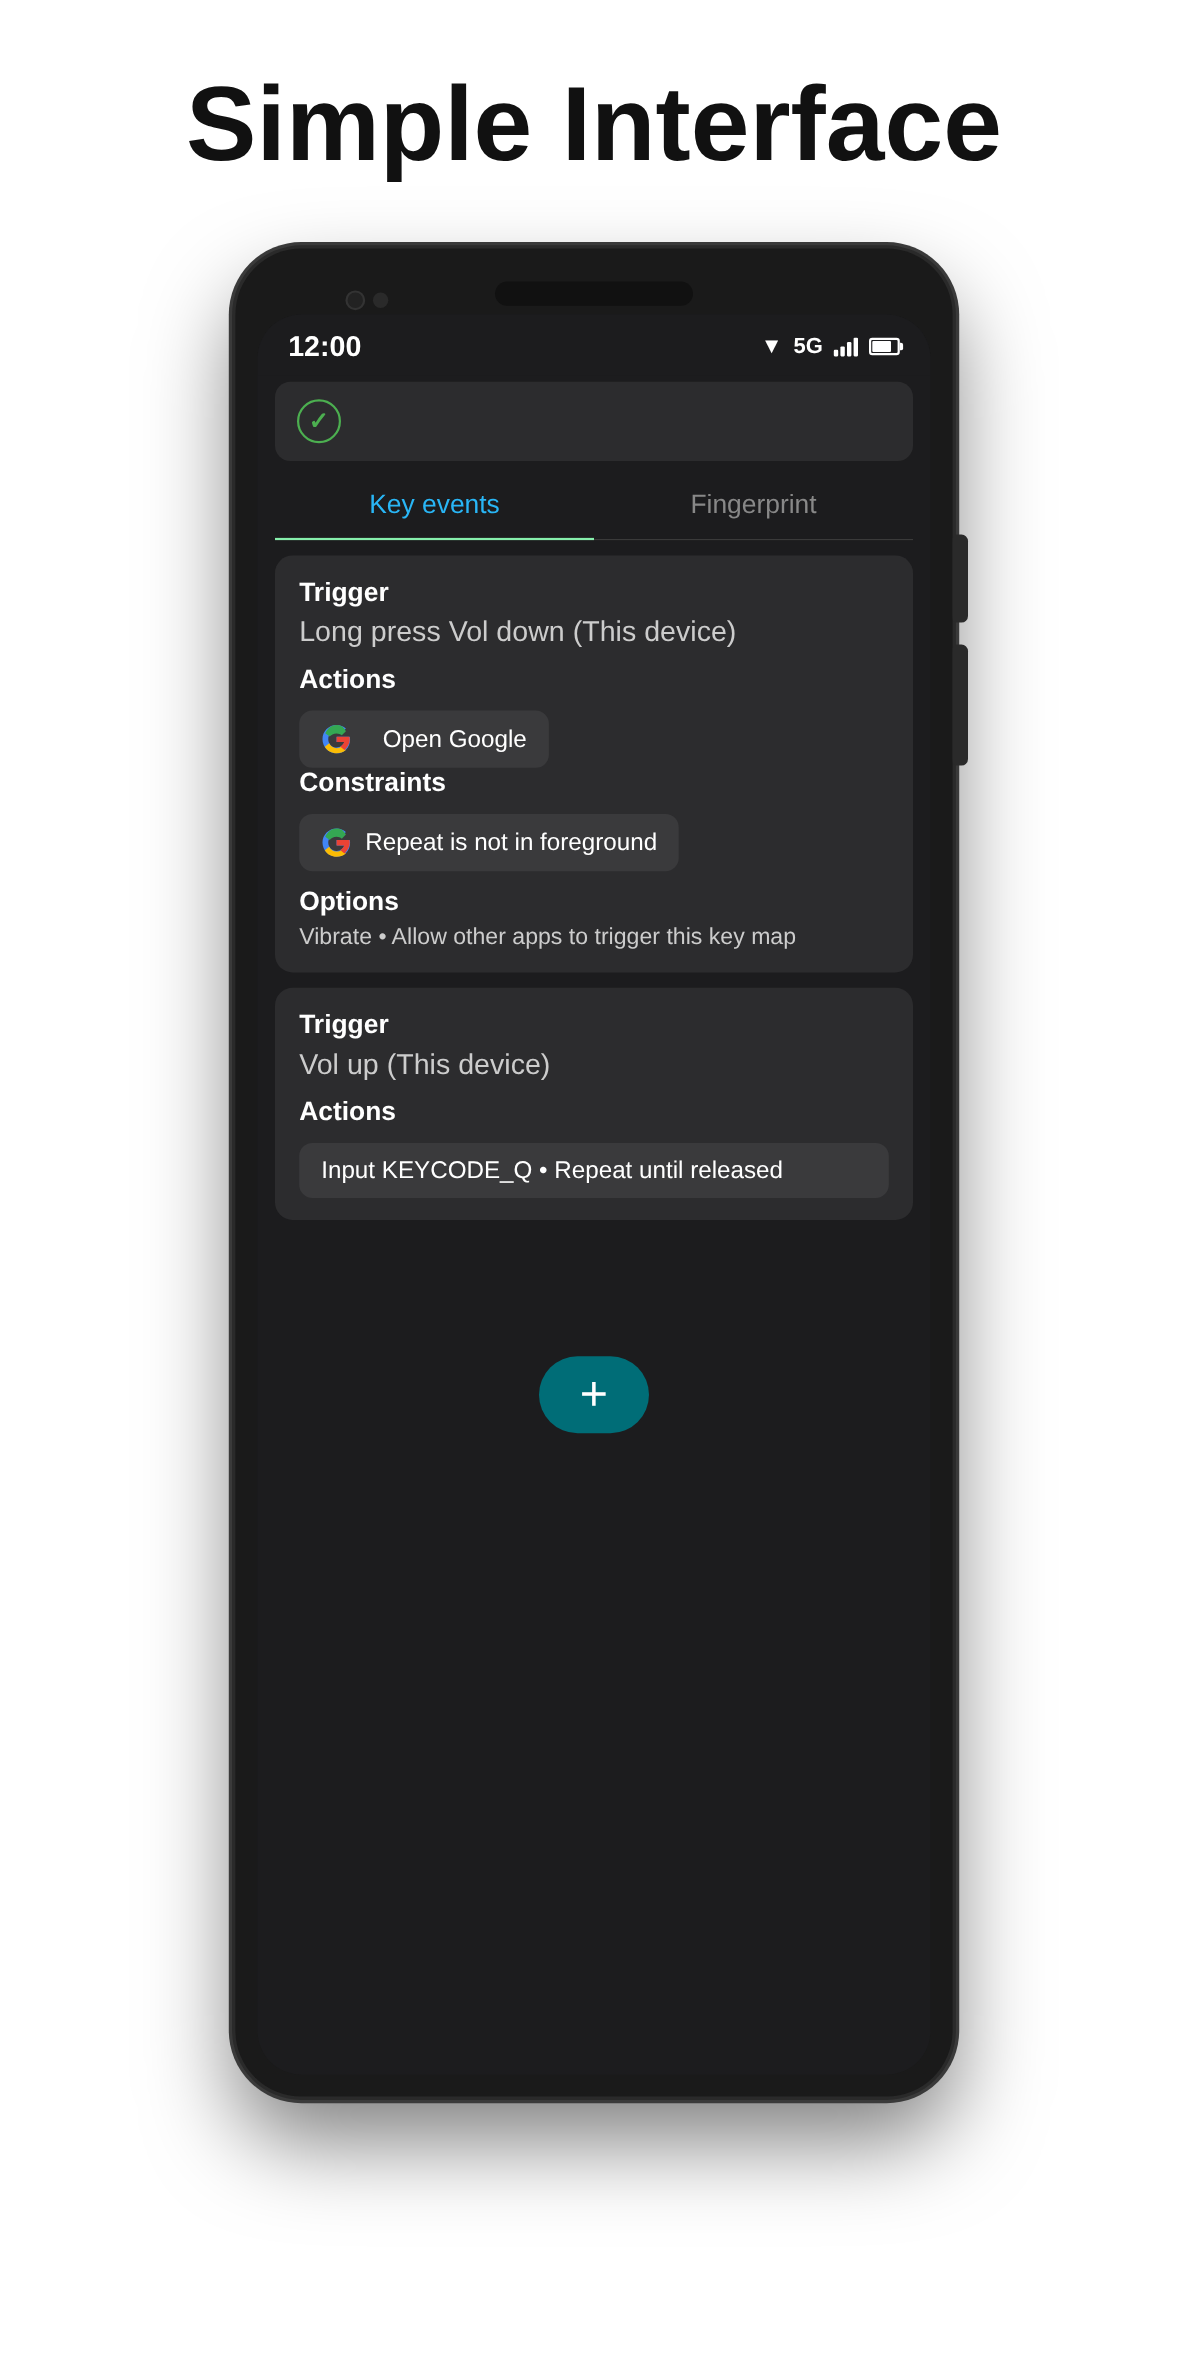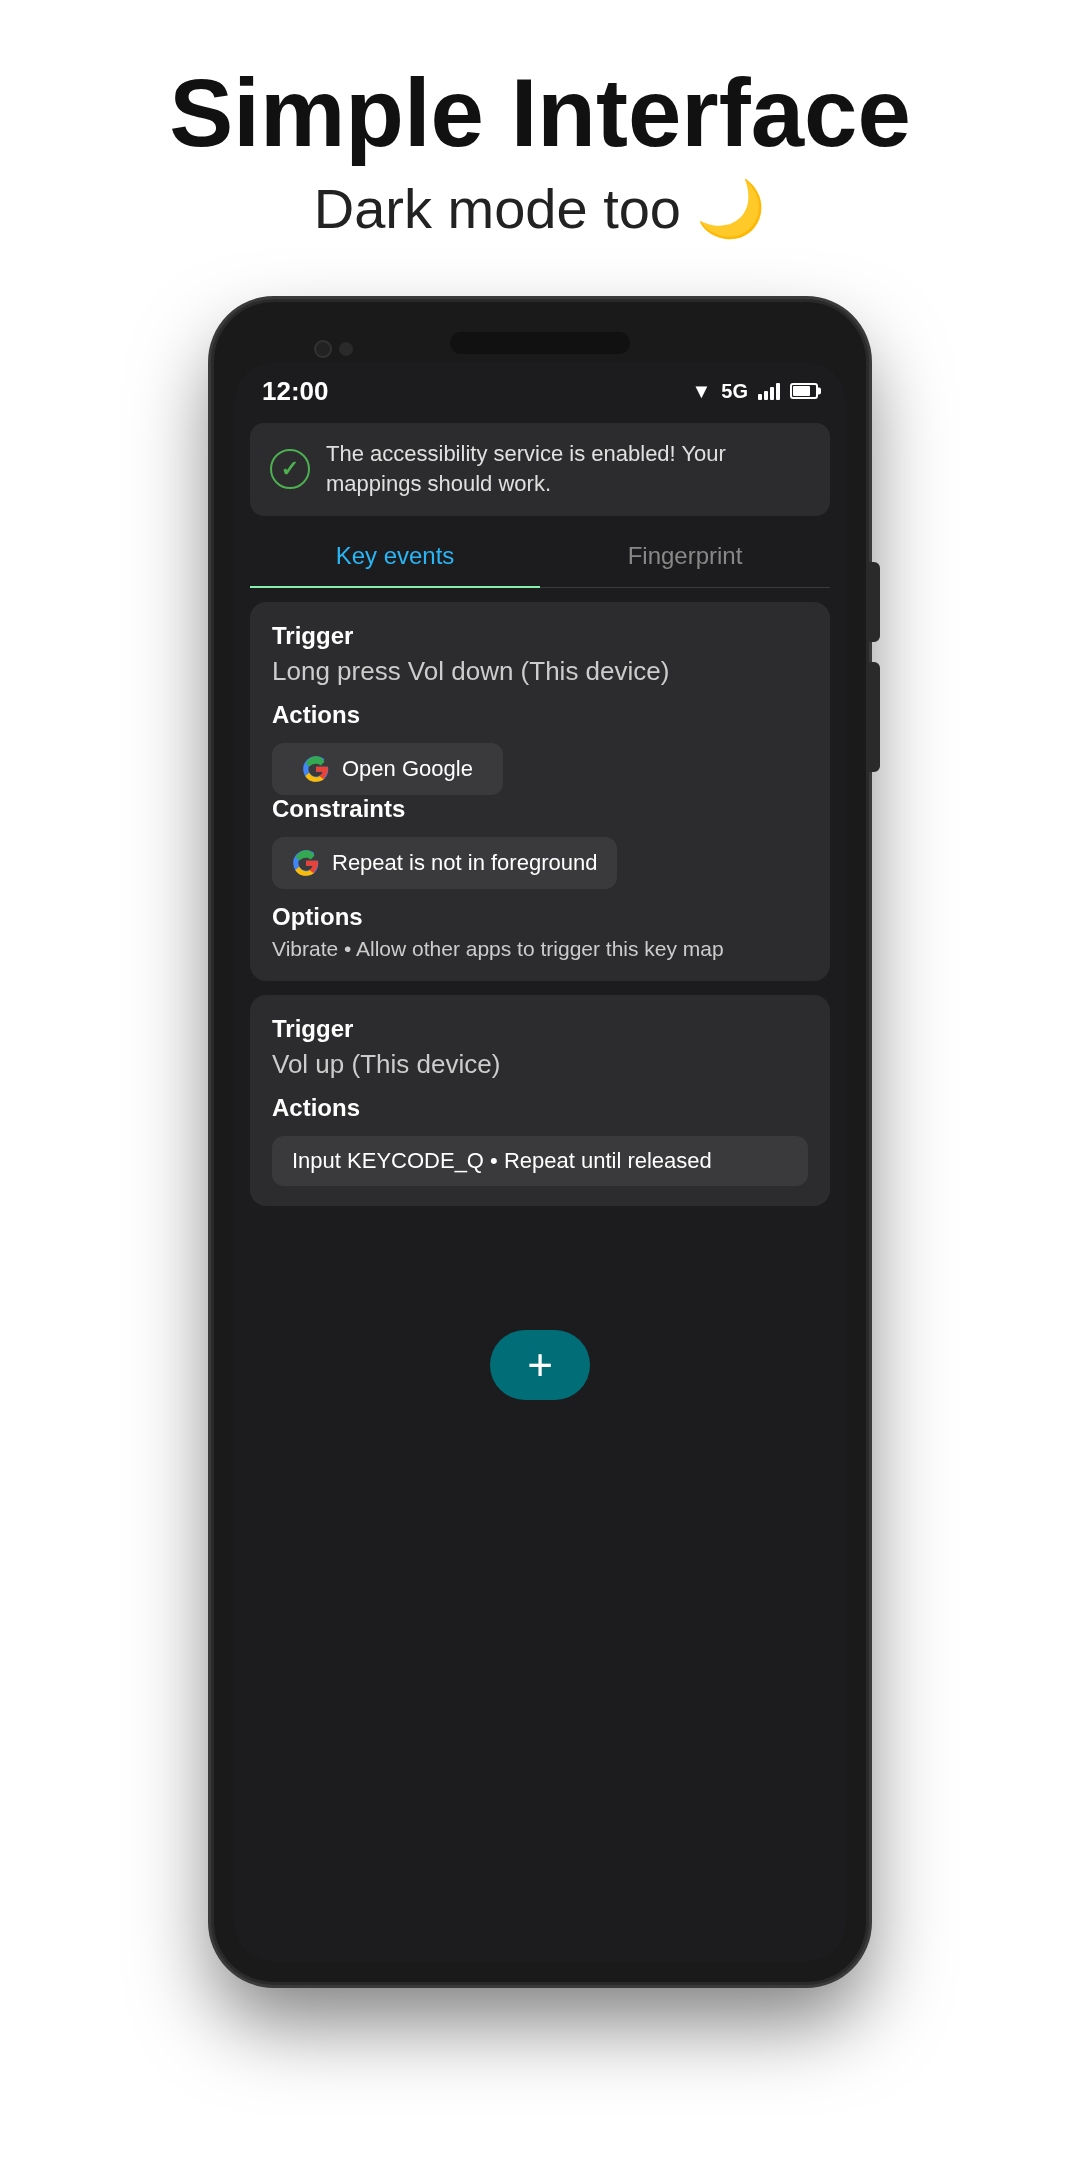--- a/index.html
+++ b/index.html
@@ -257,24 +257,24 @@
 
     .card-value {
       font-size: 26px;
       color: #cccccc;
       margin-bottom: 14px;
     }
 
     .action-button {
       display: inline-flex;
       align-items: center;
-      gap: 12px;
+      gap: 28px;
       background: #3a3a3c;
       border-radius: 12px;
-      padding: 12px 30px;
+      padding: 12px 20px;
       margin-top: 8px;
     }
 
     .action-button-text {
       font-size: 22px;
       color: #ffffff;
     }
 
     
     .google-icon {
@@ -349,23 +349,20 @@
       font-size: 44px;
       font-weight: 300;
       line-height: 1;
     }
   </style>
 </head>
 <body>
 
 <div class="page-header">
   <div class="page-title">Simple Interface</div>
-  <div class="page-subtitle">
-    <span>Dark mode too 🌙</span>
-  </div>
 </div>
 
 <div class="phone-frame">
 
   <div class="side-button-right side-btn-vol-up"></div>
   <div class="side-button-right side-btn-vol-down"></div>
 
   <div class="phone-top-bar">
     <div class="camera-dot"></div>
     <div class="camera-dot2"></div>
@@ -392,21 +389,20 @@
         <div class="battery-icon">
           <div class="battery-fill"></div>
         </div>
       </div>
     </div>
 
     <div class="notification-bar">
       <div class="check-circle">
         <span class="check-mark">✓</span>
       </div>
-      <div class="notification-text">The accessibility service is enabled! Your mappings should work.</div>
     </div>
 
     <div class="tabs-container">
       <div class="tab tab-active">
         <span>Key events</span>
       </div>
       <div class="tab tab-inactive">
         <span>Fingerprint</span>
       </div>
     </div>

